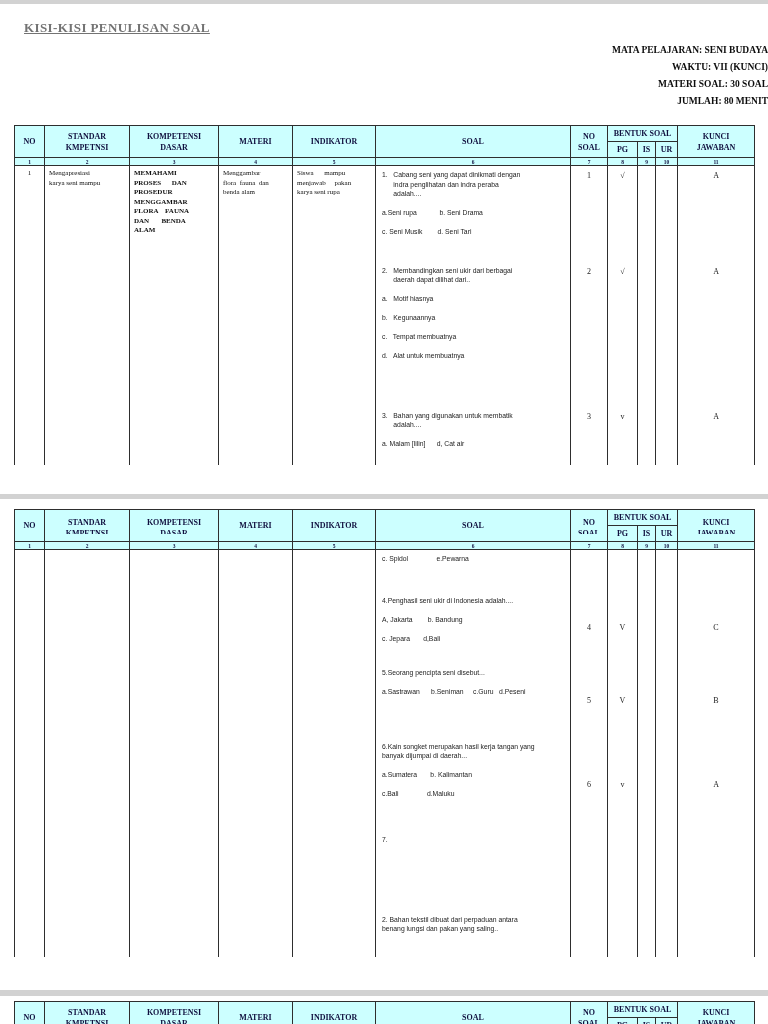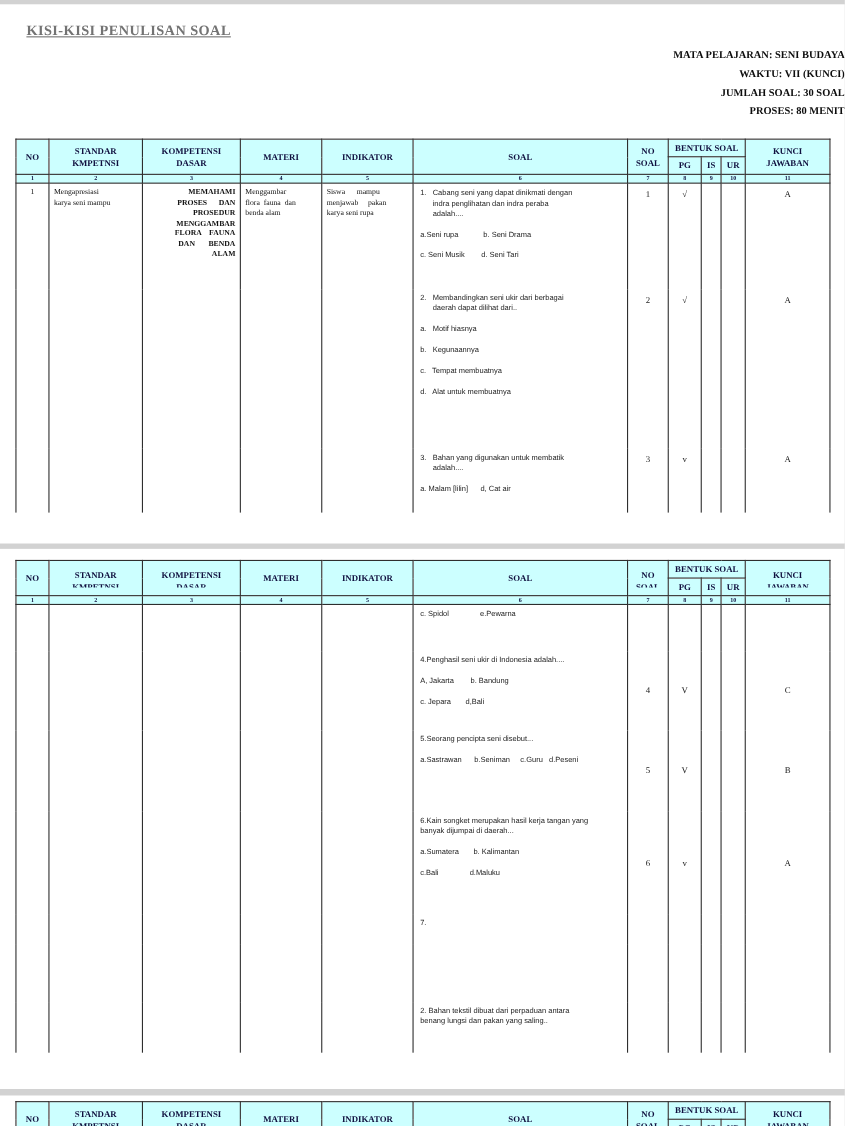--- a/index.html
+++ b/index.html
@@ -20,21 +20,21 @@
   table.doc th, table.doc td { border:1px solid #2e2e2e; overflow:hidden; }
   table.doc th { background:#ccffff; font-size:8px; line-height:11px; font-weight:bold;
                  text-align:center; color:#10103f; padding:2px 0; }
   .pre { white-space:pre-wrap; }
   .hclip .pre { max-height:17px; overflow:hidden; }
   .hclip th { padding:1px 0; }
   tr.nums td { background:#ccffff; font-size:5.5px; line-height:6px; height:8px;
                padding:0; text-align:center; color:#10103f; font-weight:bold; }
   tr.band td { border-top:none; border-bottom:none; vertical-align:top; background:#fff; }
   td.cell-sm { font-size:7px; line-height:9.5px; padding:3px 4px; }
-  td.cell-kd { font-weight:bold;text-align:right; }
+  td.cell-kd { font-weight:bold; }
   td.soal { font-family:"Liberation Sans", sans-serif; font-size:6.8px; line-height:9.5px;
             padding:4px 6px; color:#1c1c1c; }
   td.val { text-align:center; font-size:8px; padding-top:5px; color:#1c1c1c; }
   .t2 tr.band td.val { vertical-align:middle; padding-top:0; }
   .t2 tr.band.topval td.val { vertical-align:top; padding-top:4px; }
 </style>
 </head>
 <body>
 
 <div class="gap" style="height:4px"></div>
@@ -43,24 +43,24 @@
   <span class="doc-title">KISI-KISI PENULISAN SOAL</span>
 
   <div class="meta">
     <div class="meta-row">
       <span class="meta-label">MATA PELAJARAN</span><span>: SENI BUDAYA</span>
     </div>
     <div class="meta-row">
       <span class="meta-label">WAKTU</span><span>: VII (KUNCI)</span>
     </div>
     <div class="meta-row">
-      <span class="meta-label">JUMLAH SOAL</span><span>: 30 SOAL</span>
+      <span class="meta-label">MATERI SOAL</span><span>: 30 SOAL</span>
     </div>
     <div class="meta-row">
-      <span class="meta-label">PROSES</span><span>: 80 MENIT</span>
+      <span class="meta-label">JUMLAH</span><span>: 80 MENIT</span>
     </div>
   </div>
 
   <table class="doc t1" style="margin-top:12px">
     <colgroup>
       <col style="width:30px">
         <col style="width:85px">
         <col style="width:89px">
         <col style="width:74px">
       <col style="width:83px">

